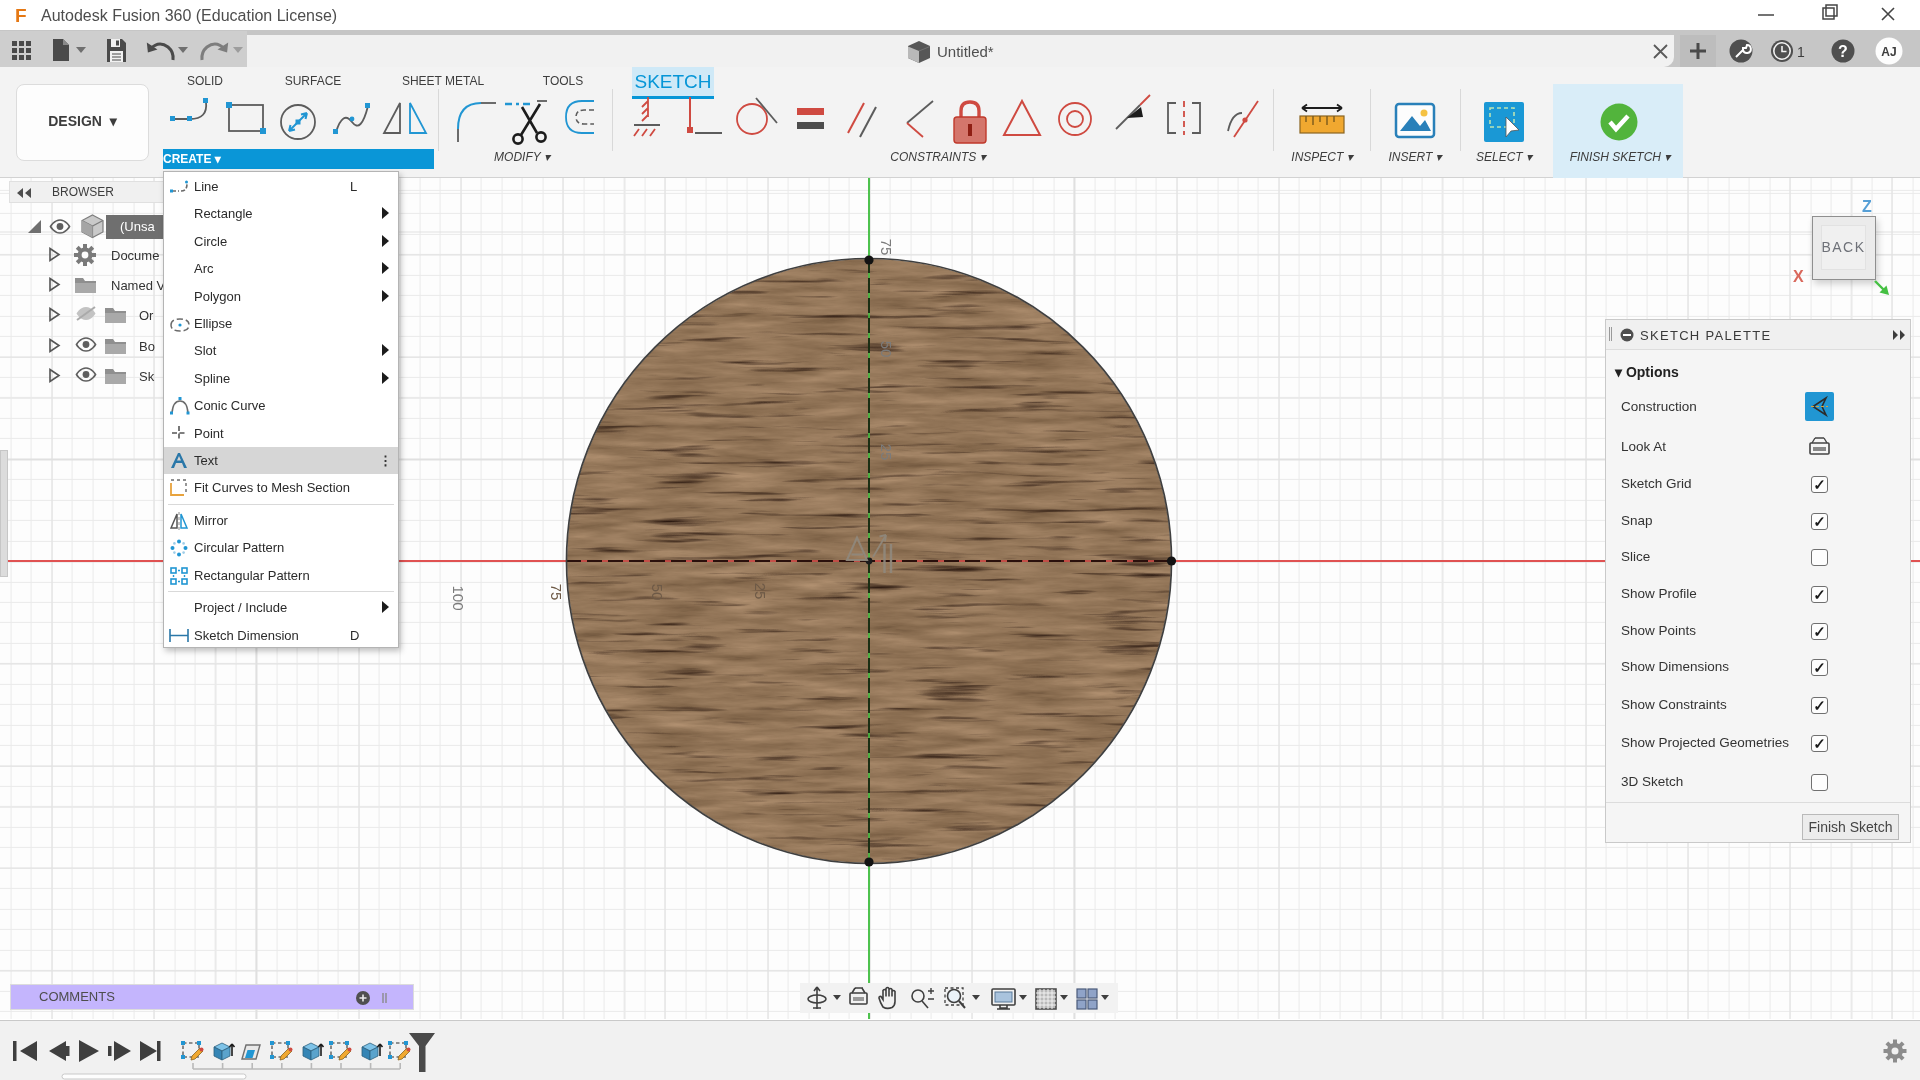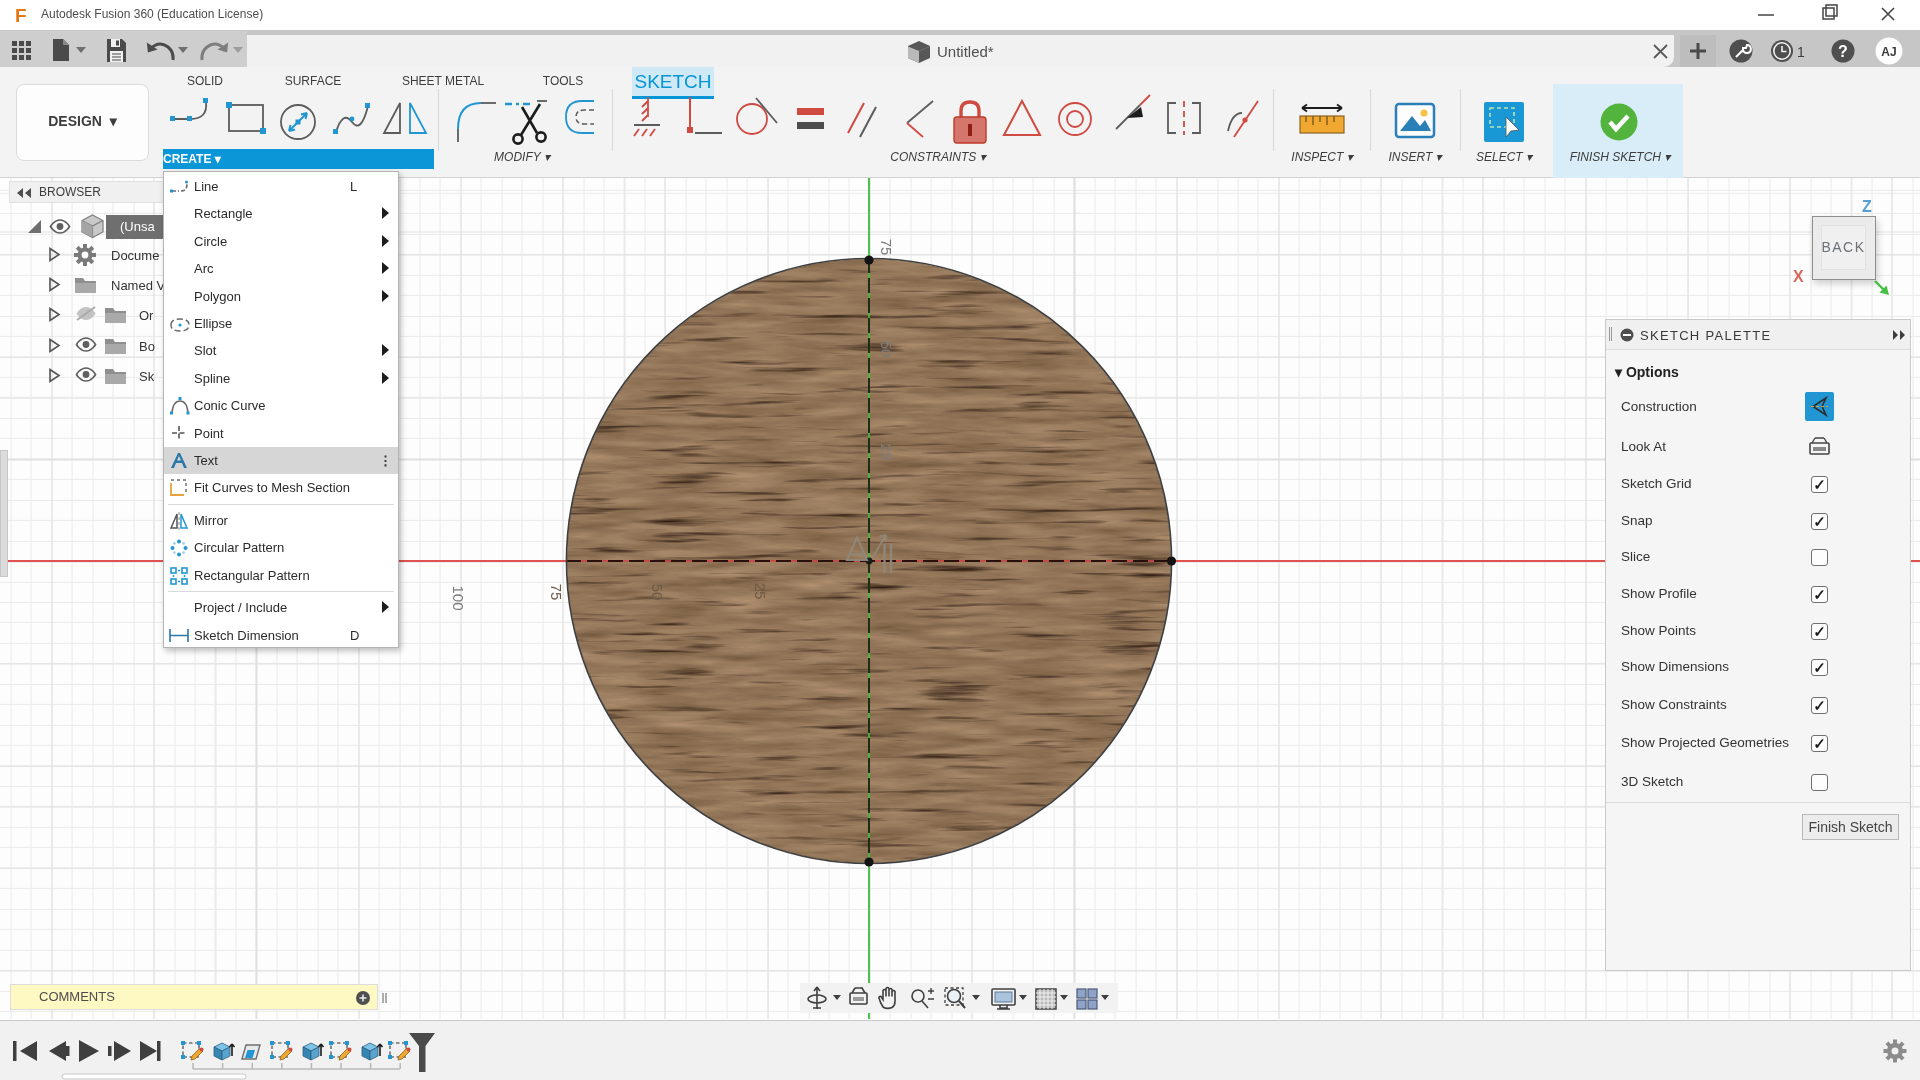--- a/index.html
+++ b/index.html
@@ -2,21 +2,21 @@
 <html><head>
 <meta charset="utf-8">
 <style>
 * { margin:0; padding:0; box-sizing:border-box; }
 html,body { width:1920px; height:1080px; overflow:hidden; font-family:"Liberation Sans",sans-serif; background:#fff; }
 .abs { position:absolute; }
 #stage { position:relative; width:1920px; height:1080px; }
 
 
 #titlebar { left:0; top:0; width:1920px; height:30px; background:#ffffff; }
-#titlebar .ttl { left:41px; top:7px; font-size:12px; color:#4d4d4d; }
+#titlebar .ttl { left:41px; top:7px; font-size:16px; color:#4d4d4d; }
 #flogo { left:15px; top:5px; width:18px; height:19px; font-weight:bold; color:#e57814; font-size:19px; }
 
 
 #tabbar { left:0; top:30px; width:1920px; height:37px; background:#c6c6c6; }
 #qat { left:0; top:1px; width:247px; height:36px; background:#cecece; }
 #activetab { left:247px; top:5px; width:1427px; height:32px; background:#f1f1f1; border-radius:0 0 10px 0; }
 #plustab { left:1680px; top:5px; width:36px; height:32px; background:#bdbdbd; }
 
 
 #ribbon { left:0; top:67px; width:1920px; height:111px; background:#f3f3f3; border-bottom:1px solid #d2d2d2; }
@@ -51,28 +51,28 @@
 .mi { left:0; width:234px; height:27.4px; font-size:13px; color:#2b2b2b; line-height:27.4px; }
 .mi .lbl { position:absolute; left:30px; top:0; }
 .mi .arr { position:absolute; left:218px; top:7px; width:0; height:0; border-left:7px solid #1c1c1c; border-top:6px solid transparent; border-bottom:6px solid transparent; }
 .mi .sc { position:absolute; left:186px; top:0; }
 .msep { left:4px; width:226px; height:1px; background:#d9d9d9; }
 
 
 #tooltip { left:405px; top:451px; width:411px; height:127px; background:#4a4a4a; border-radius:9px; color:#fff; font-size:14px; font-weight:bold; line-height:21px; padding:26px 10px 0 19px; box-shadow:0 3px 6px rgba(0,0,0,0.3); }
 
 
-#palette { left:1605px; top:319px; width:306px; height:652px; background:#f5f5f5; border:1px solid #c9c9c9; }
+#palette { left:1605px; top:319px; width:306px; height:524px; background:#f5f5f5; border:1px solid #c9c9c9; }
 #palhdr { left:0; top:0; width:304px; height:30px; background:#f0f0f0; border-bottom:1px solid #ddd; }
 .prow { left:15px; width:280px; height:30px; font-size:13.5px; color:#333; }
 .cbx { position:absolute; left:190px; top:0px; width:17px; height:17px; background:#fdfdfd; border:1.5px solid #707070; border-radius:3px; color:#1a1a1a; font-size:15px; line-height:15px; text-align:center; font-weight:bold; }
 #finishbtn { left:196px; top:494px; width:97px; height:26px; background:#ececec; border:1px solid #b9b9b9; font-size:14px; color:#444; text-align:center; line-height:24px; }
 
 
-#commentsbar { left:10px; top:984px; width:368px; height:26px; background:#fef9c3; border:1px solid #dcdcdc; font-size:13px; color:#4d4d4d; line-height:24px; }
+#commentsbar { left:10px; top:984px; width:404px; height:26px; background:#c4b5fd; border:1px solid #dcdcdc; font-size:13px; color:#4d4d4d; line-height:24px; }
 #navbar { left:800px; top:983px; width:318px; height:30px; background:#f2f2f2; }
 #timeline { left:0; top:1020px; width:1920px; height:60px; background:#f1f1f1; border-top:1px solid #c9c9c9; }
 </style>
 </head>
 <body>
 <div id="stage">
 
   <div id="titlebar" class="abs">
     <div id="flogo" class="abs">F</div>
     <div class="ttl abs">Autodesk Fusion 360 (Education License)</div>
@@ -338,21 +338,21 @@
   <svg class="abs" style="left:1872px;top:278px" width="26" height="26">
     <path d="M3 3 L13 13" stroke="#45c043" stroke-width="2.4" fill="none"></path>
     <path d="M17 17 L7.5 14.5 L14.5 7.5 Z" fill="#45c043"></path>
   </svg>
 
   <div class="abs" style="left:0;top:178px;width:400px;height:420px">
     <div id="browserhdr" class="abs">
       <svg class="abs" style="left:5px;top:5px" width="20" height="12">
           <path d="M8 1 L2 6 L8 11 Z M16 1 L10 6 L16 11 Z" fill="#4d4d4d"></path>
         </svg>
-      <span style="margin-left:29px">BROWSER</span></div>
+      <span style="margin-left:42px">BROWSER</span></div>
 
     <svg class="abs" style="left:26px;top:40px" width="18" height="18">
         <path d="M2 15 L15 15 L15 2 Z" fill="#6f6f6f"></path>
       </svg>
     <svg class="abs" style="left:48px;top:40px" width="24" height="17">
         <path d="M12 2 C6 2 2.5 8.5 2.5 8.5 C2.5 8.5 6 15 12 15 C18 15 21.5 8.5 21.5 8.5 C21.5 8.5 18 2 12 2 Z" fill="none" stroke="#5f5f5f" stroke-width="1.7"></path>
         <circle cx="12" cy="8.5" r="3.4" fill="#5f5f5f"></circle>
       </svg>
     <svg class="abs" style="left:80px;top:36px" width="25" height="25">
         <path d="M12.5 1 L23 6.5 L23 18 L12.5 23.5 L2 18 L2 6.5 Z" fill="#c9c9c9" stroke="#7d7d7d" stroke-width="1.2"></path>

